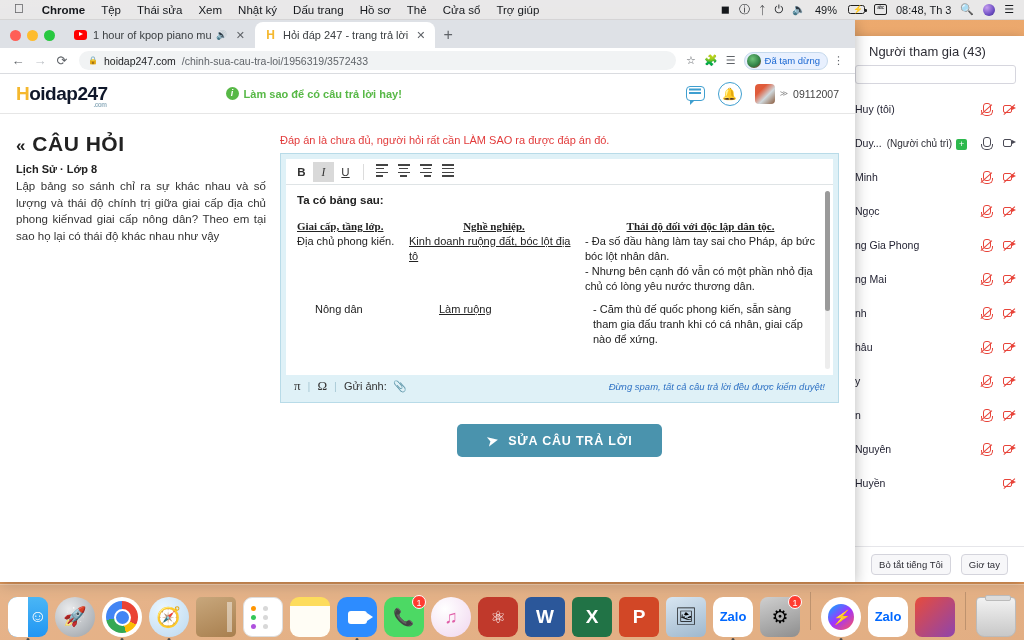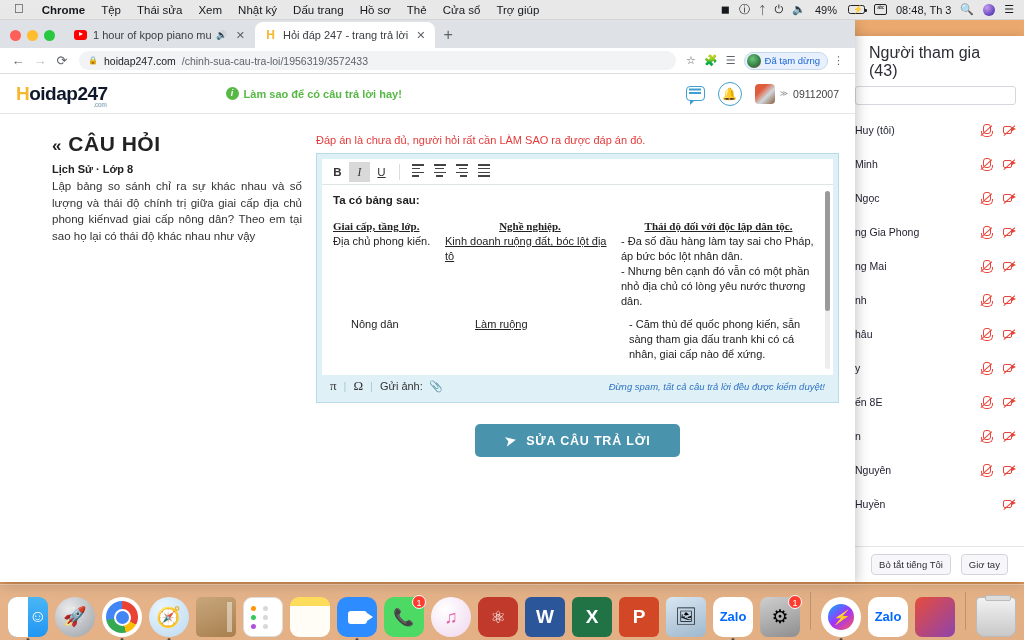--- a/index.html
+++ b/index.html
@@ -142,21 +142,21 @@
   }
   .user-box { display: flex; align-items: center; gap: 5px; }
   .user-av {
     width: 20px; height: 20px; border-radius: 4px;
     background: linear-gradient(135deg, #e05b3a 30%, #cfd8dc 60%, #8a5a3b);
   }
   .user-name { font-size: 10.5px; color: #444; }
   .user-caret { font-size: 8px; color: #888; }
 
   #content { display: flex; padding: 18px 16px 0 16px; gap: 14px; }
-  #question-col { width: 250px; flex: none; margin-left: 36px; }
+  #question-col { width: 250px; flex: none; }
   .q-title {
     font-size: 21px; font-weight: bold; color: #222; letter-spacing: 0.5px; margin-bottom: 7px;
   }
   .q-title .chev { font-size: 17px; }
   .q-meta { font-size: 11px; font-weight: bold; color: #222; margin-bottom: 3px; }
   .q-body { font-size: 11.5px; color: #333; line-height: 1.45; text-align: justify; }
 
   #editor-col { flex: 1; padding-top: 2px; }
   .warn-red { color: #e23b3b; font-size: 11px; margin-bottom: 7px; }
 
@@ -216,21 +216,21 @@
   }
   .plane { font-size: 13px; transform: rotate(-12deg); }
 
   
   #zoom-panel {
     position: absolute; top: 36px; left: 855px; width: 169px; height: 546px;
     background: #fff; z-index: 30; overflow: hidden;
     box-shadow: -1px 2px 10px rgba(0,0,0,0.22);
     font-size: 10.5px; color: #232333;
   }
-  #zp-title { padding: 8px 12px 6px 14px; font-size: 16px; color: #2d2d35; }
+  #zp-title { padding: 8px 12px 6px 14px; font-size: 13px; color: #2d2d35; }
   #zp-search {
     height: 19px; margin: 0 8px 8px 0; border: 1px solid #d6d6de;
     border-radius: 3px; background: #fff;
   }
   .zp-row {
     height: 34px; display: flex; align-items: center; padding: 0 9px 0 0;
   }
   .zp-name { flex: 1; white-space: nowrap; overflow: hidden; font-size: 10.5px; }
   .zp-host { color: #2d2d35; font-size: 10px; margin-left: 5px; }
   .zp-badge {
@@ -374,20 +374,30 @@
             <i class="slash"></i>
           </span>
           <span class="cam muted">
             <i class="cam-body"></i>
             <i class="cam-lens"></i>
             <i class="slash"></i>
           </span>
         </div>
       </div>
       <div class="zp-row">
+        <div class="zp-name">Duy...<span class="zp-host">(Người chủ trì)</span><span class="zp-badge">+</span></div>
+        <div class="zp-icons">
+          <span class="mic active-dev"></span>
+          <span class="cam active-dev">
+            <i class="cam-body"></i>
+            <i class="cam-lens"></i>
+          </span>
+        </div>
+      </div>
+      <div class="zp-row">
         <div class="zp-name">Minh</div>
         <div class="zp-icons">
           <span class="mic muted">
             <i class="slash"></i>
           </span>
           <span class="cam muted">
             <i class="cam-body"></i>
             <i class="cam-lens"></i>
             <i class="slash"></i>
           </span>
@@ -453,33 +463,20 @@
           </span>
           <span class="cam muted">
             <i class="cam-body"></i>
             <i class="cam-lens"></i>
             <i class="slash"></i>
           </span>
         </div>
       </div>
       <div class="zp-row">
         <div class="zp-name">y</div>
-        <div class="zp-icons">
-          <span class="mic muted">
-            <i class="slash"></i>
-          </span>
-          <span class="cam muted">
-            <i class="cam-body"></i>
-            <i class="cam-lens"></i>
-            <i class="slash"></i>
-          </span>
-        </div>
-      </div>
-      <div class="zp-row">
-        <div class="zp-name">ến 8E</div>
         <div class="zp-icons">
           <span class="mic muted">
             <i class="slash"></i>
           </span>
           <span class="cam muted">
             <i class="cam-body"></i>
             <i class="cam-lens"></i>
             <i class="slash"></i>
           </span>
         </div>

